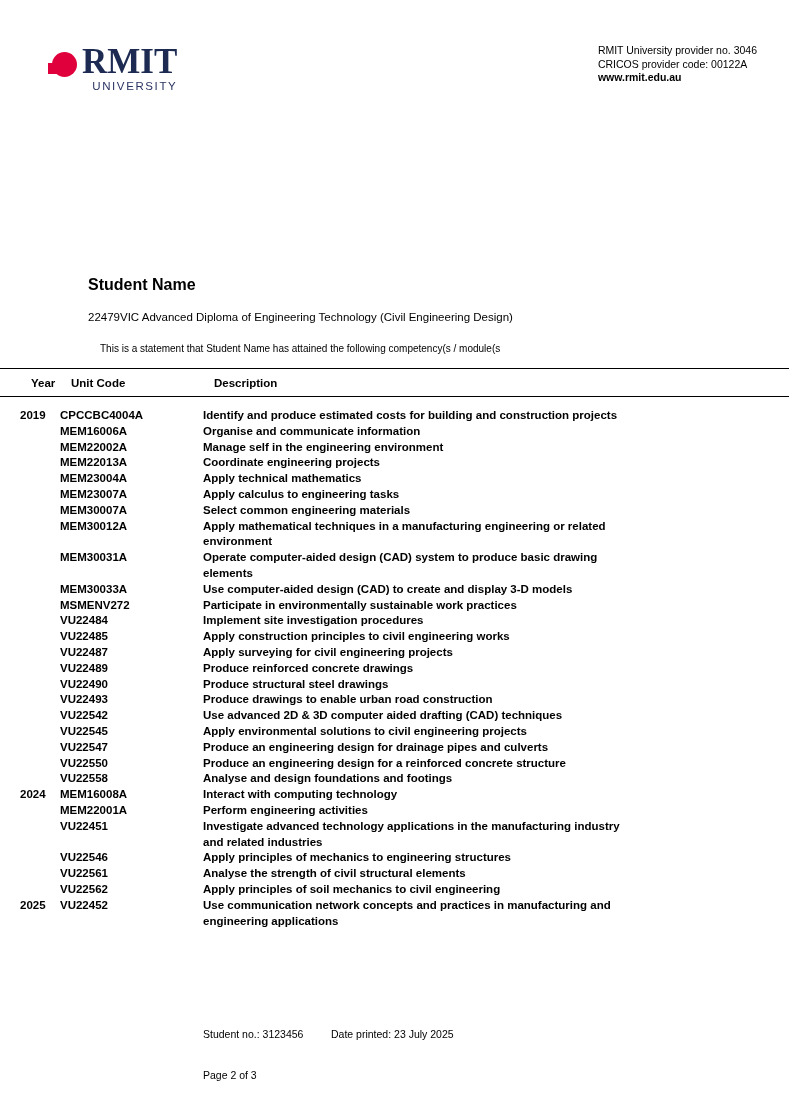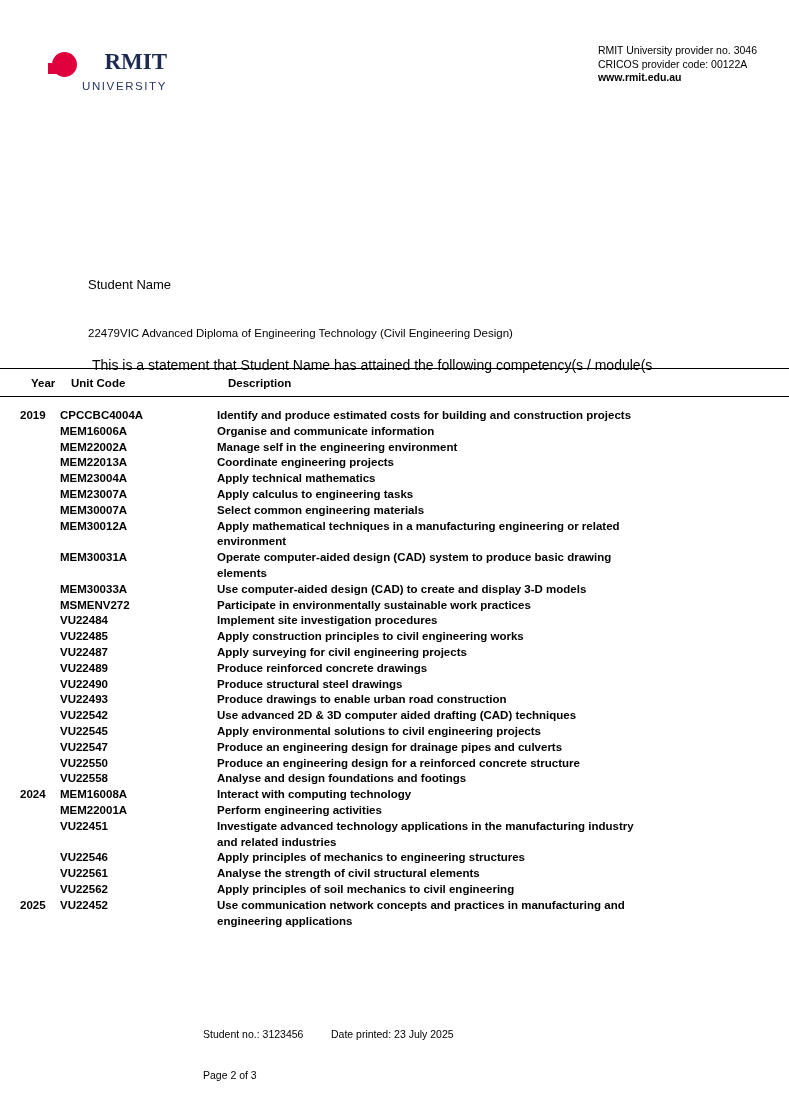--- a/index.html
+++ b/index.html
@@ -57,21 +57,21 @@
     background: #e0003c;
   }
   .logo-words {
     display: flex;
     flex-direction: column;
     align-items: flex-end;
   }
   .logo-rmit {
     font-family: "Liberation Serif", serif;
     font-weight: bold;
-    font-size: 23px;
+    font-size: 35px;
     line-height: 33px;
     color: #1d2b53;
     letter-spacing: 0px;
   }
   .logo-university {
     font-family: "Liberation Sans", sans-serif;
     font-size: 11.5px;
     line-height: 14px;
     color: #2a3462;
     letter-spacing: 1.6px;
@@ -92,35 +92,35 @@
   }
 
   
   .student-block {
     position: absolute;
     left: 88px;
     top: 275px;
     width: 640px;
   }
   .student-name {
-    font-size: 13px;
-    font-weight: normal;
+    font-size: 16px;
+    font-weight: bold;
     line-height: 20px;
-    margin: 0 0 30px 0;
+    margin: 0 0 14px 0;
   }
   .qualification {
     font-size: 11.5px;
     font-weight: normal;
     line-height: 16px;
     margin: 0 0 16px 0;
   }
   .statement {
-    font-size: 14px;
+    font-size: 10px;
     line-height: 16px;
-    margin: 4px;
+    margin: 12px;
   }
 
   
   .comp-table {
     position: absolute;
     left: 0;
     top: 368px;
     width: 789px;
   }
   .rule {
@@ -143,21 +143,21 @@
     font-size: 11.5px;
     font-weight: bold;
     line-height: 15.8px;
   }
   .col-year {
     width: 40px;
     margin-left: 20px;
     flex: none;
   }
   .col-code {
-    width: 157px;
+    width: 143px;
     flex: none;
   }
   .col-desc {
     width: 432px;
     flex: none;
   }
   .thead .col-year { margin-left: 31px; }
 
   
   .footer {

